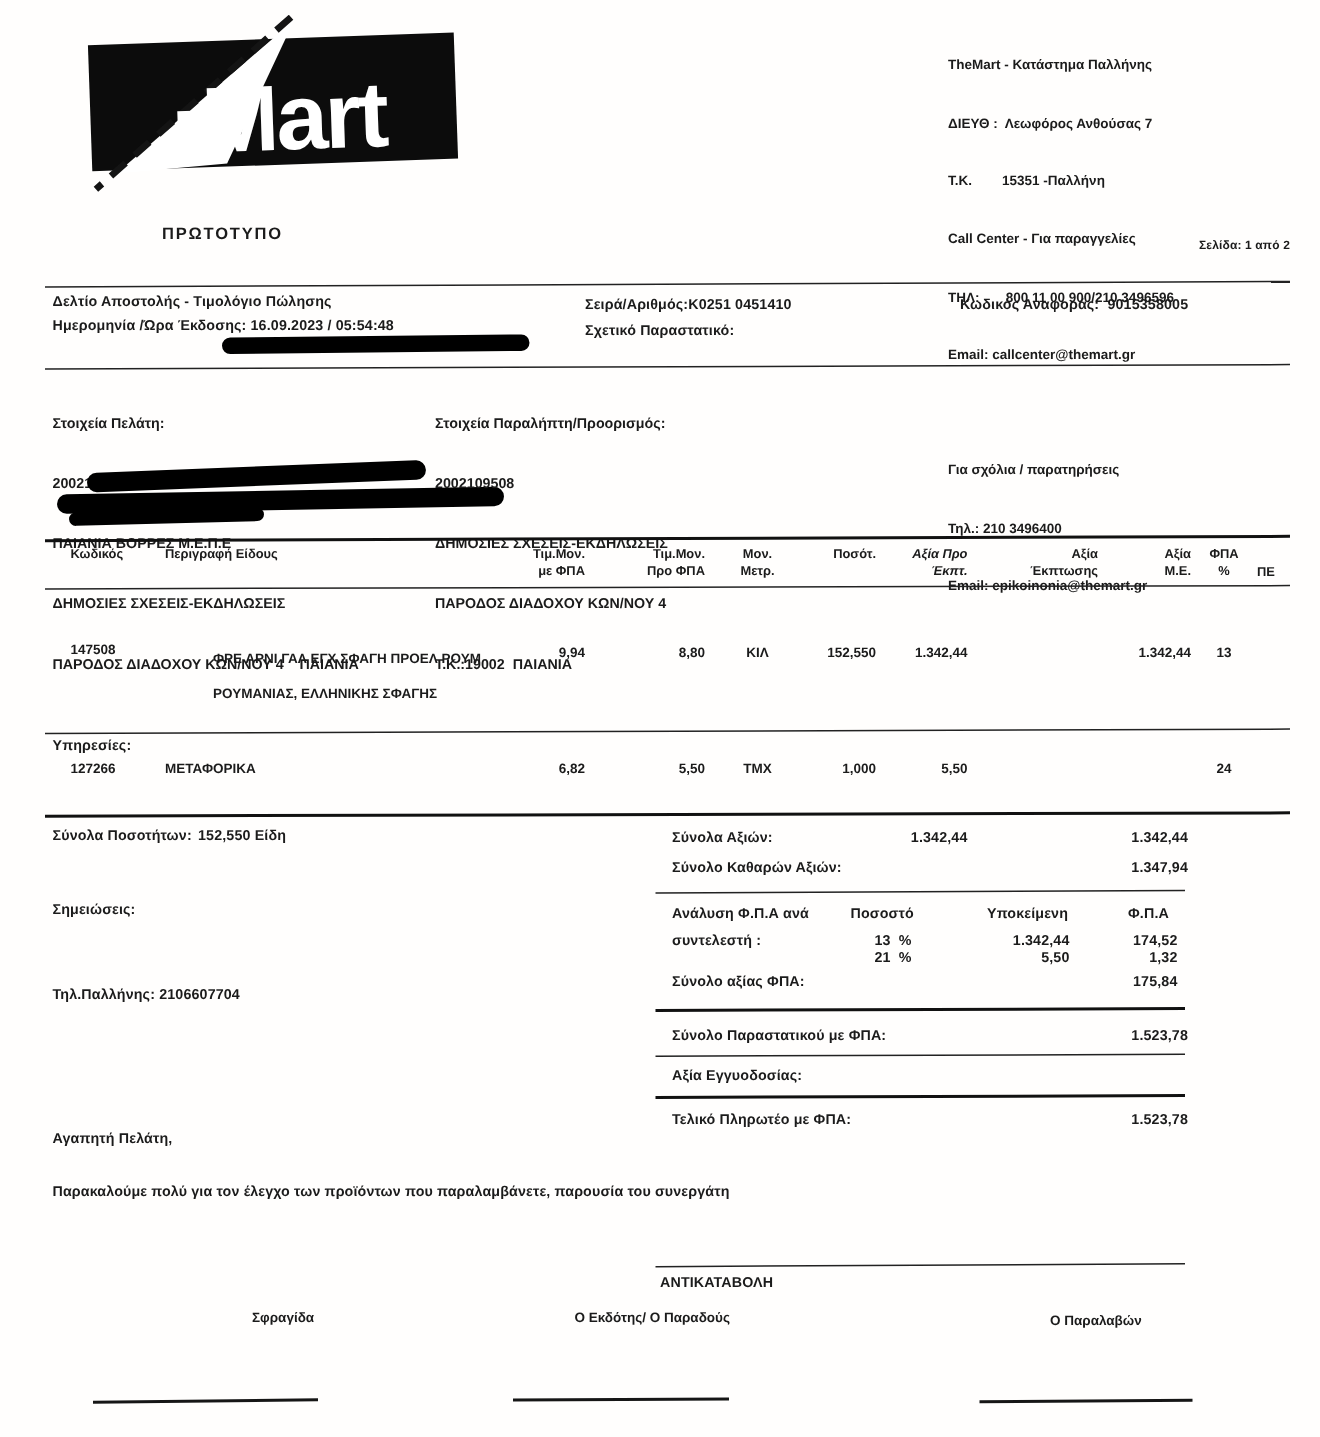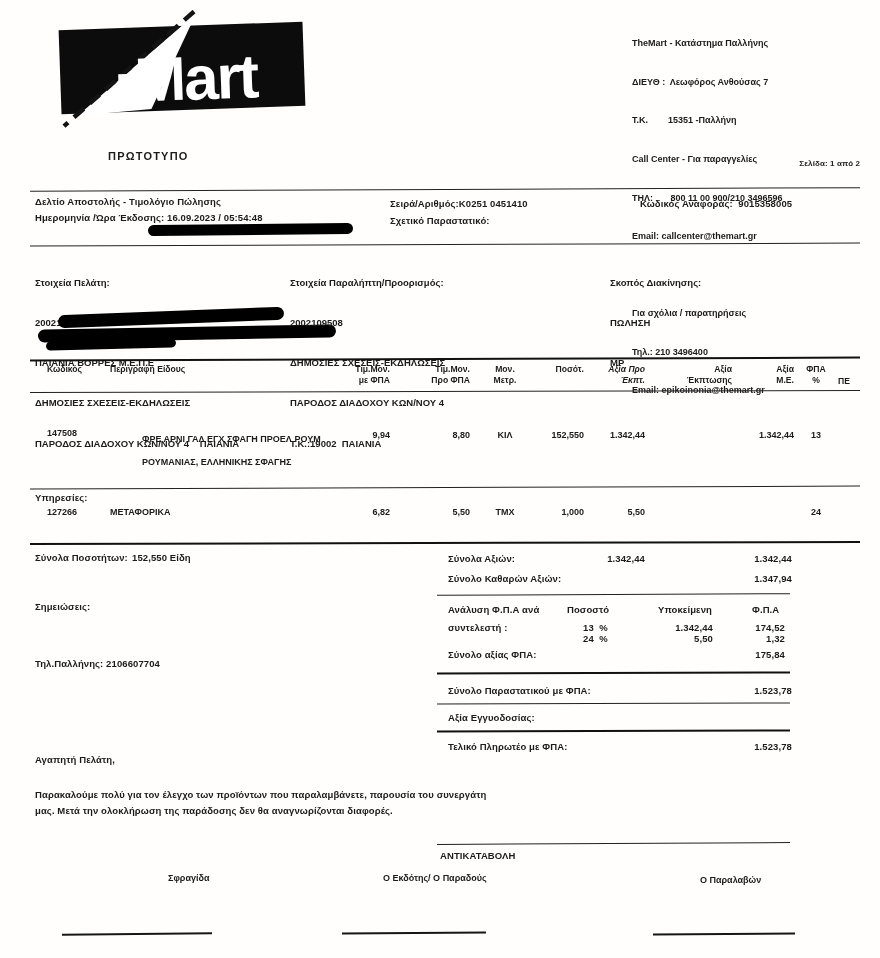--- a/index.html
+++ b/index.html
@@ -88,25 +88,20 @@
   <div class="redact" style="left:46px;top:340px;width:130px;height:9px;transform:rotate(-1.5deg);"></div>
 
   <div class="blk" style="left:290px;top:249px;">
     <div>Στοιχεία Παραλήπτη/Προορισμός:</div>
     <div>2002109508</div>
     <div>ΔΗΜΟΣΙΕΣ ΣΧΕΣΕΙΣ-ΕΚΔΗΛΩΣΕΙΣ</div>
     <div>ΠΑΡΟΔΟΣ ΔΙΑΔΟΧΟΥ ΚΩΝ/ΝΟΥ 4</div>
     <div>Τ.Κ.:19002  ΠΑΙΑΝΙΑ</div>
   </div>
 
-  <div class="blk" style="left:610px;top:249px;">
-    <div>Σκοπός Διακίνησης:</div>
-    <div>ΠΩΛΗΣΗ</div>
-    <div>ΜΡ</div>
-  </div>
 
   <div class="hline thick" style="left:30px;top:358px;width:830px;transform:rotate(-0.2deg);"></div>
   <div>
     <div class="hdrcell c-code" style="top:364px;">Κωδικός</div>
     <div class="hdrcell c-desc" style="top:364px;">Περιγραφή Είδους</div>
     <div class="hdrcell c-pvat" style="top:364px;">Τιμ.Μον.
 με ΦΠΑ</div>
     <div class="hdrcell c-pnet" style="top:364px;">Τιμ.Μον.
 Προ ΦΠΑ</div>
     <div class="hdrcell c-unit" style="top:364px;">Μον.
@@ -166,41 +161,40 @@
 
   <div class="t" style="left:448px;top:603px;">Ανάλυση Φ.Π.Α ανά</div>
   <div class="t" style="left:448px;top:621px;">συντελεστή :</div>
   <div class="t" style="left:567px;top:603px;">Ποσοστό</div>
   <div class="t" style="left:658px;top:603px;">Υποκείμενη</div>
   <div class="t" style="left:752px;top:603px;">Φ.Π.Α</div>
 
   <div class="t" style="left:583px;top:621px;">13  %</div>
   <div class="t right" style="left:640px;top:621px;width:73px;">1.342,44</div>
   <div class="t right" style="left:723px;top:621px;width:62px;">174,52</div>
-  <div class="t" style="left:583px;top:632px;">24  %</div>
+  <div class="t" style="left:583px;top:632px;">21  %</div>
   <div class="t right" style="left:640px;top:632px;width:73px;">5,50</div>
   <div class="t right" style="left:723px;top:632px;width:62px;">1,32</div>
 
   <div class="t" style="left:448px;top:648px;">Σύνολο αξίας ΦΠΑ:</div>
   <div class="t right" style="left:723px;top:648px;width:62px;">175,84</div>
 
   <div class="hline thick" style="left:437px;top:672px;width:353px;transform:rotate(-0.2deg);"></div>
   <div class="t" style="left:448px;top:684px;">Σύνολο Παραστατικού με ΦΠΑ:</div>
   <div class="t right" style="left:700px;top:684px;width:92px;">1.523,78</div>
   <div class="hline" style="left:437px;top:703px;width:353px;transform:rotate(-0.2deg);"></div>
 
   <div class="t" style="left:448px;top:711px;">Αξία Εγγυοδοσίας:</div>
   <div class="hline thick" style="left:437px;top:730px;width:353px;transform:rotate(-0.2deg);"></div>
 
   <div class="t" style="left:448px;top:740px;">Τελικό Πληρωτέο με ΦΠΑ:</div>
   <div class="t right" style="left:700px;top:740px;width:92px;">1.523,78</div>
 
   <div class="t" style="left:35px;top:753px;">Αγαπητή Πελάτη,</div>
   <div class="t" style="left:35px;top:788px;">Παρακαλούμε πολύ για τον έλεγχο των προϊόντων που παραλαμβάνετε, παρουσία του συνεργάτη</div>
-  <div class="t" style="left:35px;top:804px;">μας. Μετά την ολοκλήρωση της παράδοσης δεν θα αναγνωρίζονται διαφορές.</div>
 
   <div class="hline" style="left:437px;top:843px;width:353px;transform:rotate(-0.3deg);"></div>
   <div class="t" style="left:440px;top:849px;">ΑΝΤΙΚΑΤΑΒΟΛΗ</div>
 
   <div class="siglab" style="left:168px;top:873px;">Σφραγίδα</div>
   <div class="siglab" style="left:383px;top:873px;">Ο Εκδότης/ Ο Παραδούς</div>
   <div class="siglab" style="left:700px;top:875px;">Ο Παραλαβών</div>
 
   <div class="sigline" style="left:62px;top:933px;width:150px;transform:rotate(-0.6deg);"></div>
   <div class="sigline" style="left:342px;top:932px;width:144px;transform:rotate(-0.3deg);"></div>

